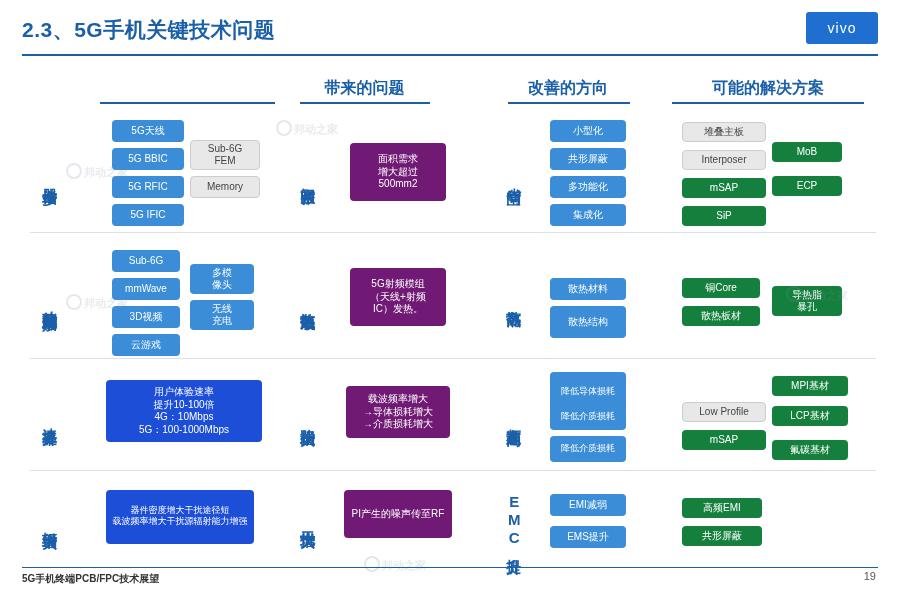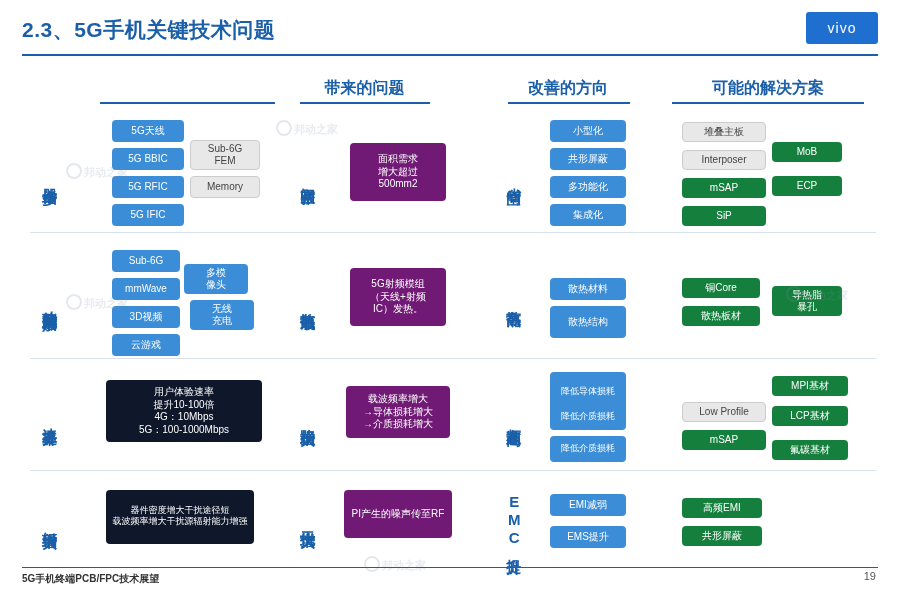--- a/index.html
+++ b/index.html
@@ -58,21 +58,21 @@
   .box {
     position:absolute; border-radius:4px; color:#ffffff;
     display:flex; align-items:center; justify-content:center;
     text-align:center; font-size:10px; line-height:1.25;
     padding:2px 3px; white-space:pre-line;
   }
   .blue   { background:#3a8dd6; }
   .gray   { background:#e8e8e8; color:#444; border:1px solid #cccccc; }
   .green  { background:#15803d; }
   .red    { background:#701a75; }
-  .bigblue{ background:#0f172a; }
+  .bigblue{ background:#1d4ed8; }
 
   
   .vlabel {
     position:absolute; color:#1a5fa8; font-weight:bold; font-size:15px;
     writing-mode: vertical-rl; text-orientation: upright; letter-spacing:1px;
     line-height:1.05; text-align:center;
   }
 
   
   .wm {
@@ -142,21 +142,21 @@
   <div class="box green" style="left:682px; top:206px; width:84px; height:20px;">SiP</div>
   <div class="box green" style="left:772px; top:142px; width:70px; height:20px;">MoB</div>
   <div class="box green" style="left:772px; top:176px; width:70px; height:20px;">ECP</div>
 
   <div class="rowlabel" style="left:42px; top:244px; height:116px;">功能及能耗增加</div>
 
   <div class="box blue" style="left:112px; top:250px; width:68px; height:22px;">Sub-6G</div>
   <div class="box blue" style="left:112px; top:278px; width:68px; height:22px;">mmWave</div>
   <div class="box blue" style="left:112px; top:306px; width:68px; height:22px;">3D视频</div>
   <div class="box blue" style="left:112px; top:334px; width:68px; height:22px;">云游戏</div>
-  <div class="box blue" style="left:184px; top:264px; width:64px; height:30px;text-align:right;">多模
+  <div class="box blue" style="left:190px; top:264px; width:64px; height:30px;text-align:right;">多模
 像头</div>
   <div class="box blue" style="left:190px; top:300px; width:64px; height:30px;">无线
 充电</div>
 
   <div class="vlabel" style="left:300px; top:264px; height:78px;">散热瓶颈</div>
   <div class="box red" style="left:350px; top:268px; width:96px; height:58px;">5G射频模组
 （天线+射频
 IC）发热。</div>
 
   <div class="vlabel" style="left:506px; top:268px; height:62px;">高散热</div>

